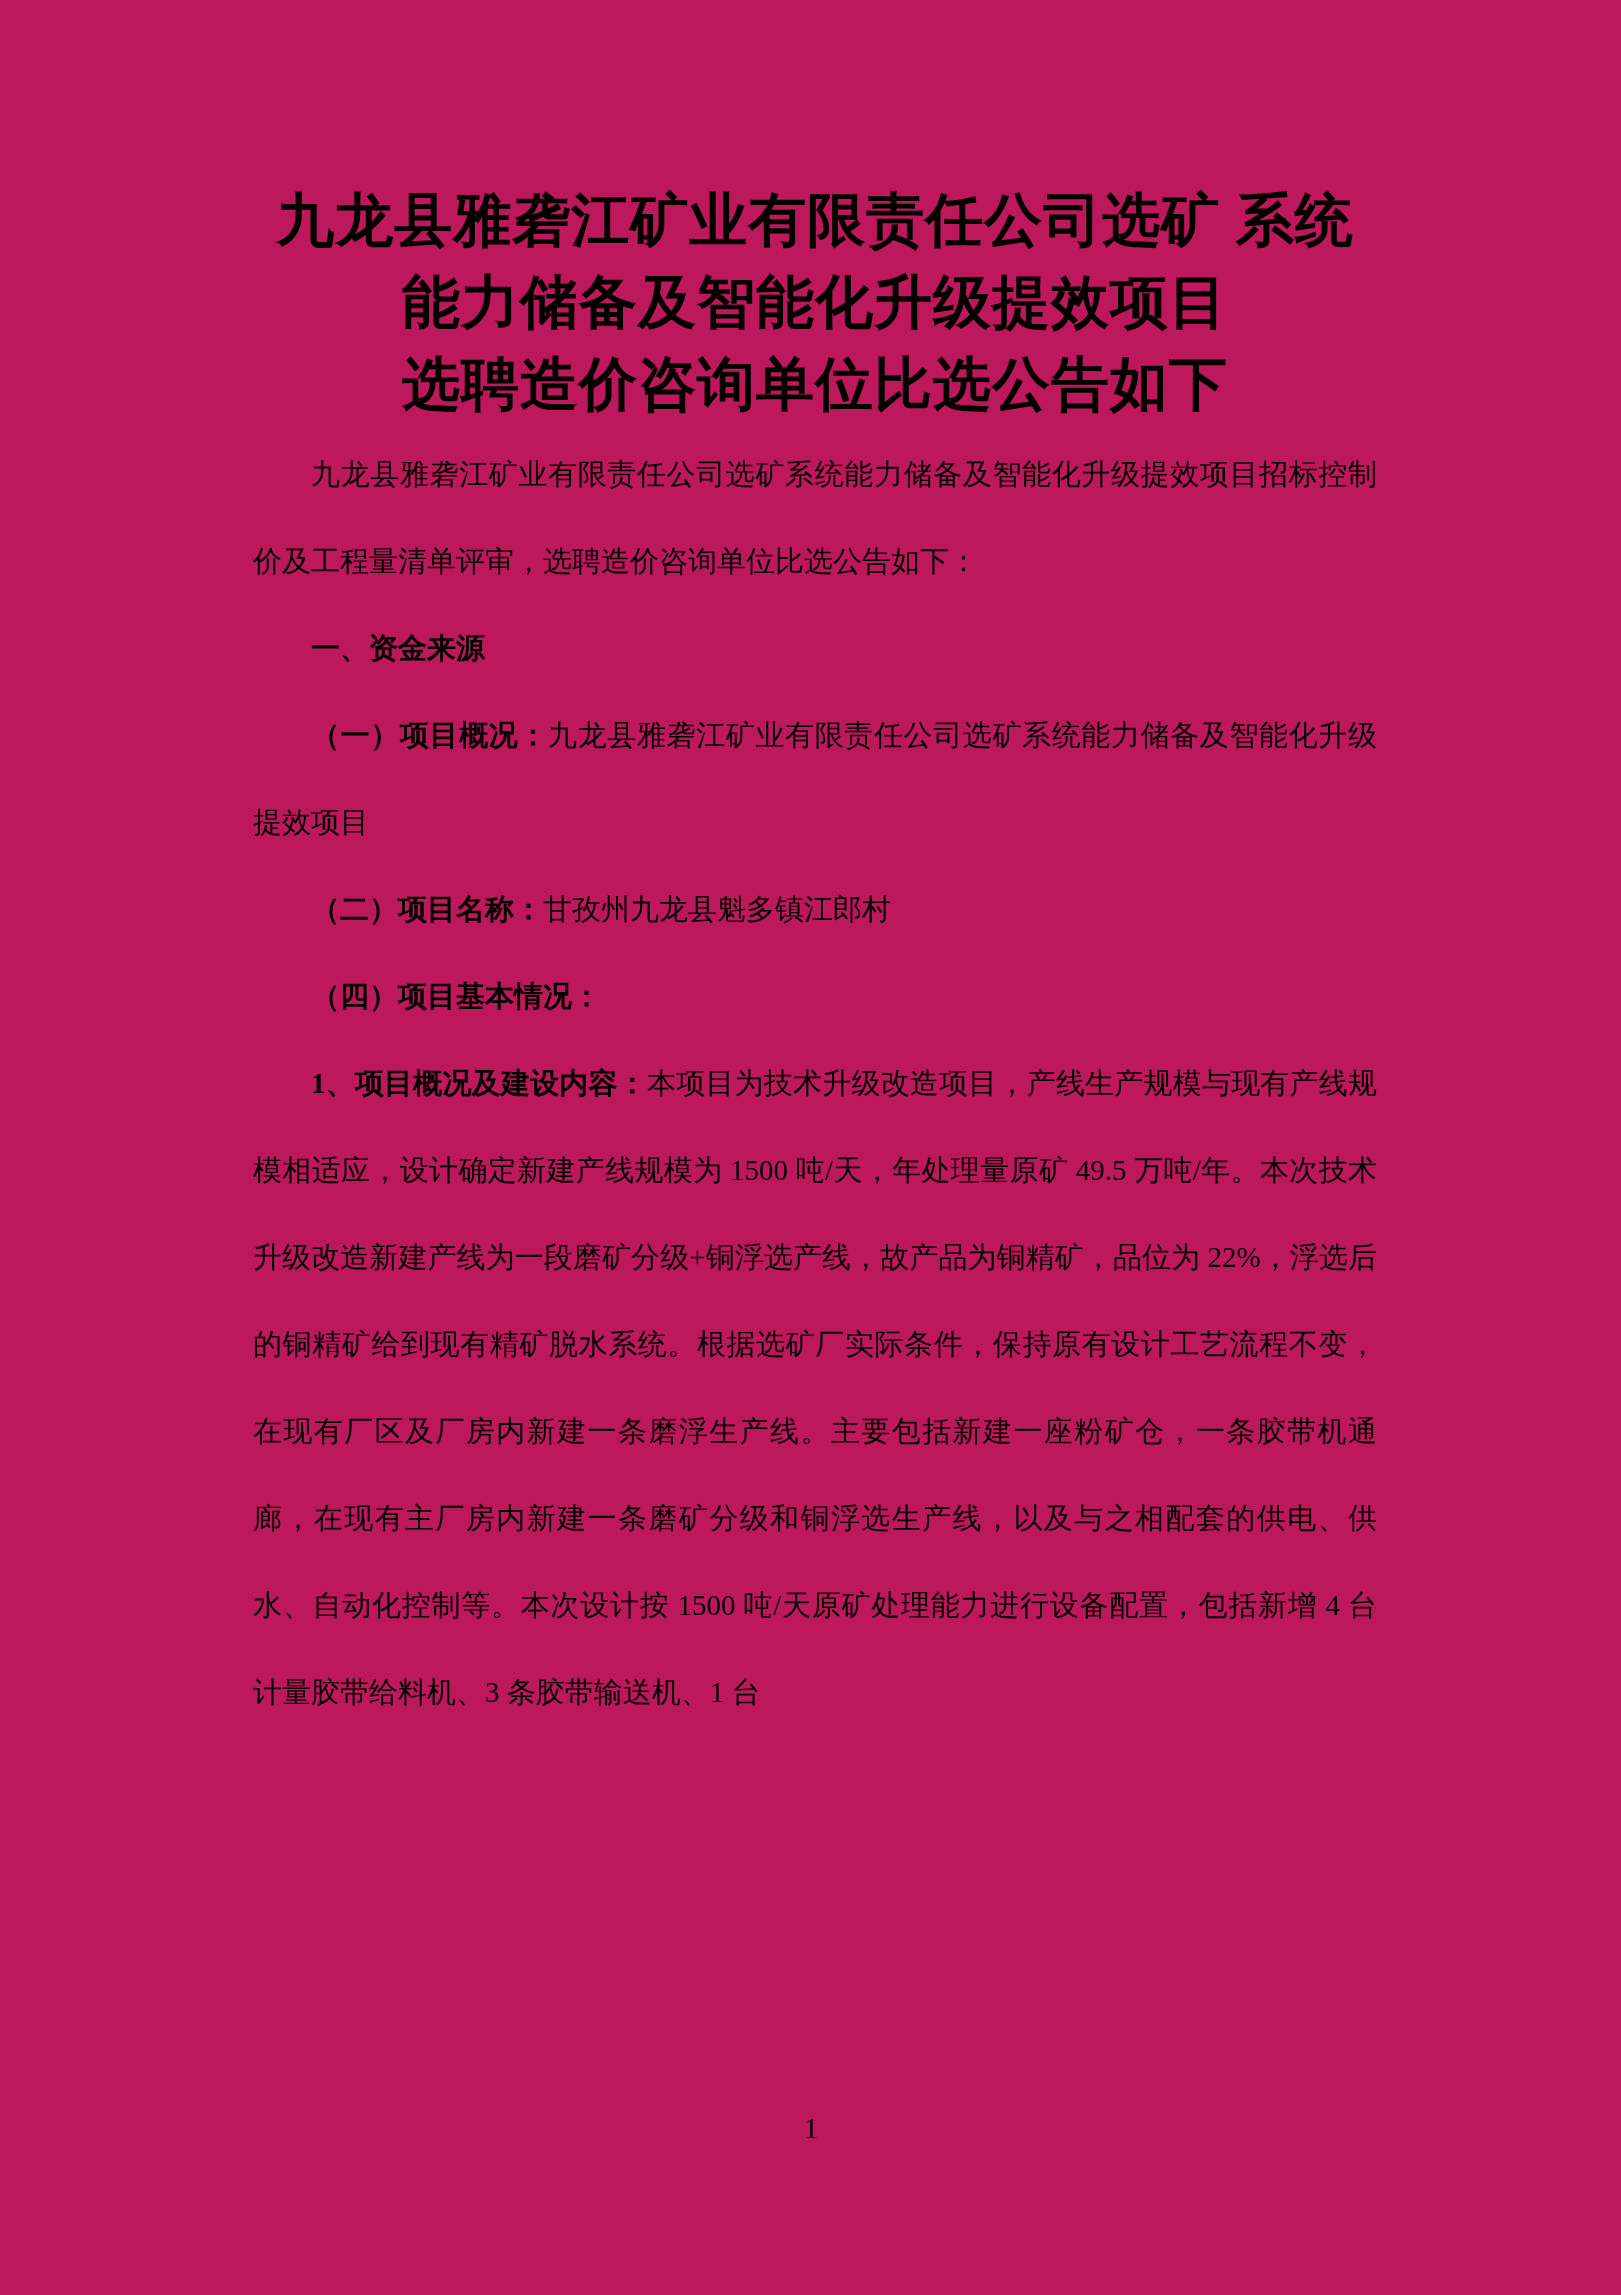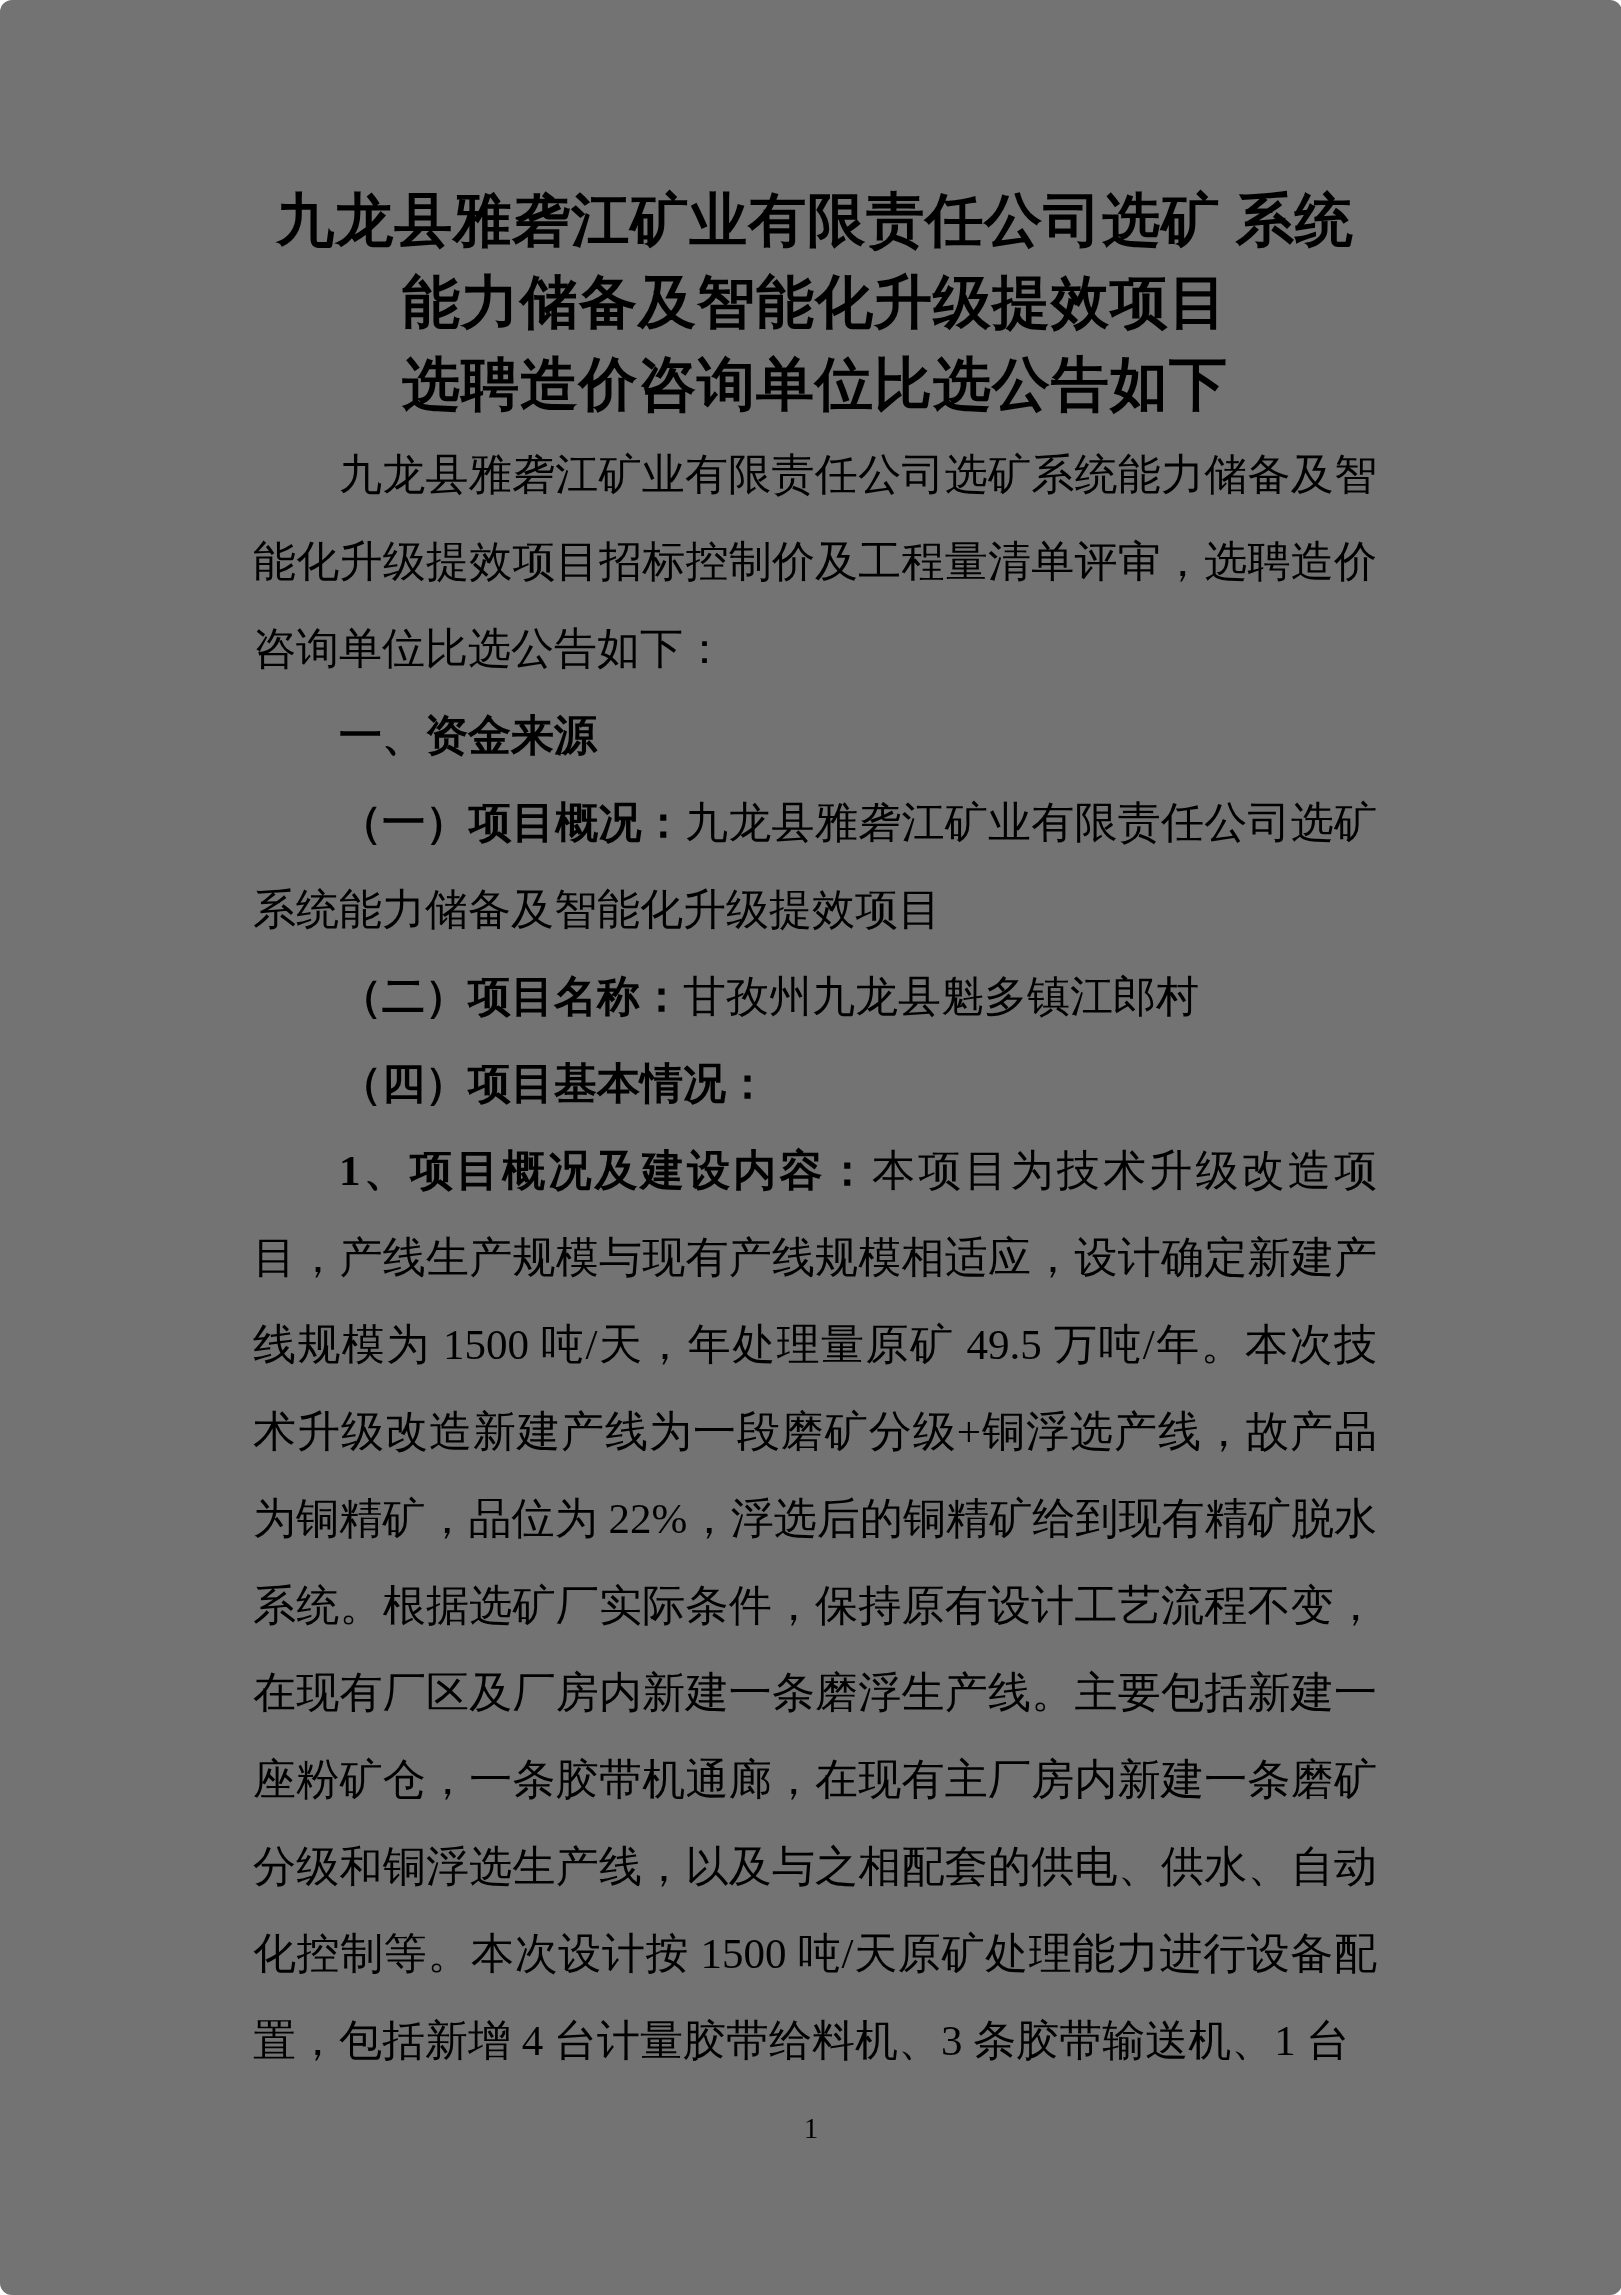--- a/index.html
+++ b/index.html
@@ -4,44 +4,43 @@
 <style>
   html, body {
     margin: 0;
     padding: 0;
     background: #ffffff;
   }
   .page {
     position: relative;
     width: 1622px;
     height: 2295px;
-    background: #737373;
+    background: #be185d;
     color: #000000;
     font-family: "Liberation Serif", "DejaVu Serif", serif;
     overflow: hidden;
     box-sizing: border-box;
-    border-radius: 12px;
   }
   .content {
     padding: 180px 245px 0 253px;
   }
   .doc-title {
     margin: 0 0 5.1px 0;
     font-size: 58px;
     line-height: 82px;
     font-weight: bold;
     text-align: center;
     letter-spacing: 1px;
   }
   .doc-title .title-line {
     display: block;
     white-space: nowrap;
   }
   .body-text {
-    font-size: 43px;
+    font-size: 29px;
     line-height: 87px;
   }
   .body-text p {
     margin: 0;
     text-indent: 2em;
     text-align: justify;
     text-justify: inter-ideograph;
   }
   .bold {
     font-weight: bold;

